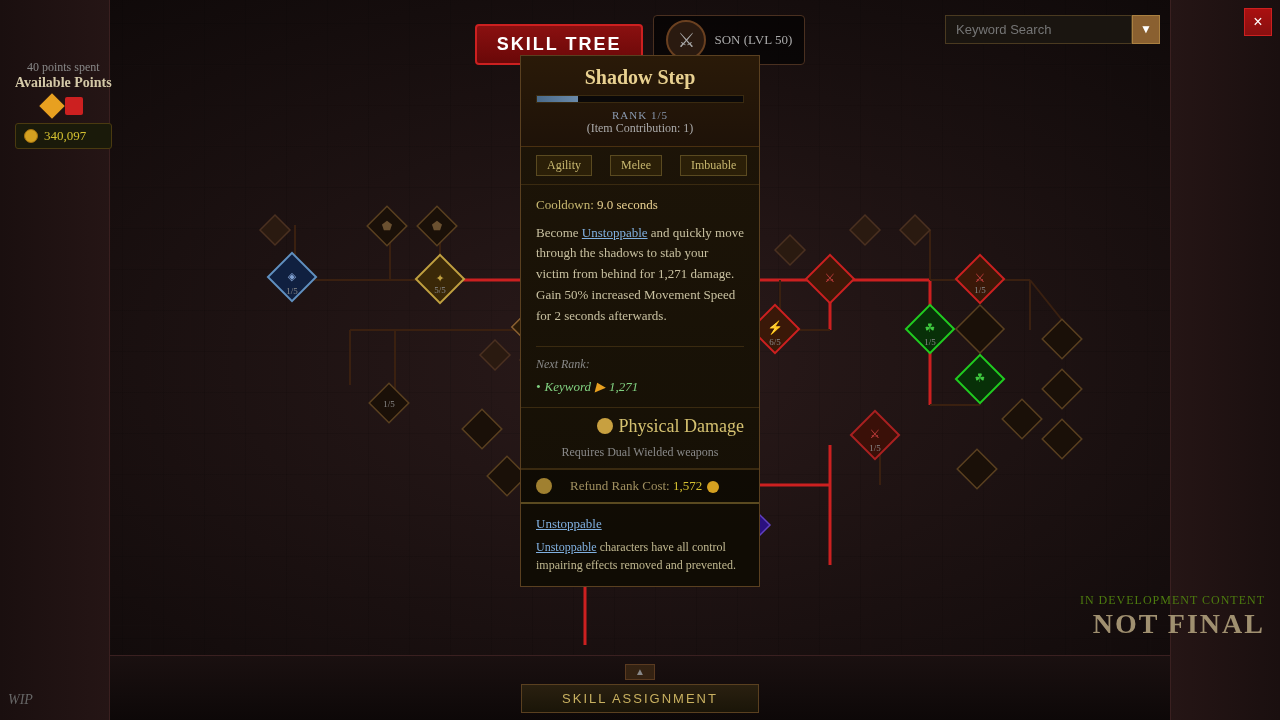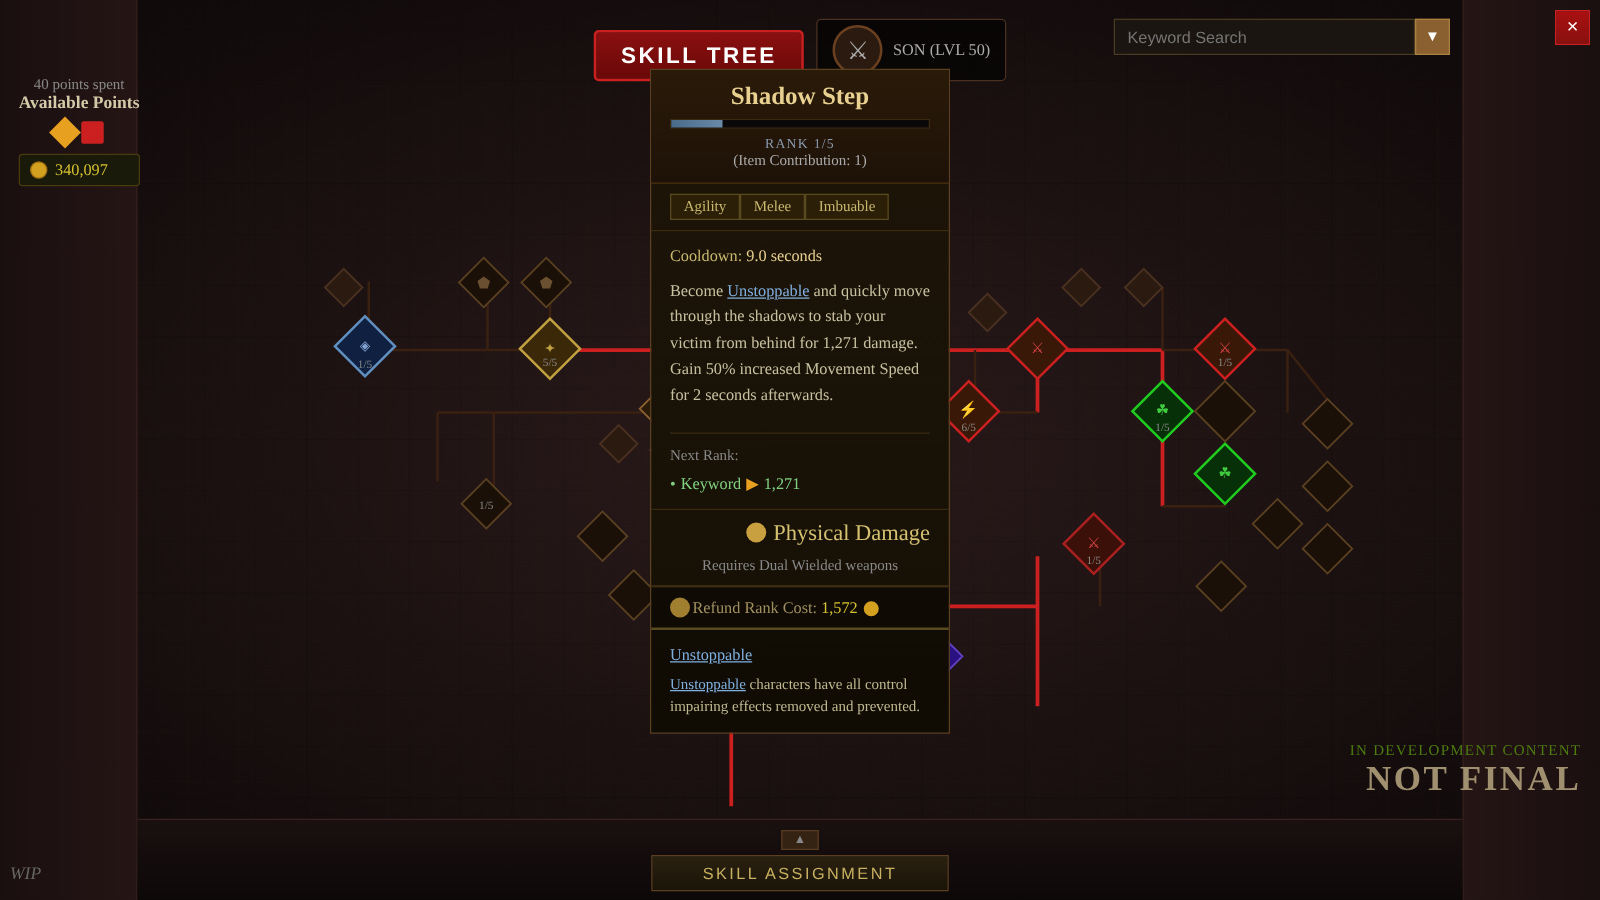--- a/index.html
+++ b/index.html
@@ -197,21 +197,21 @@
       z-index: 20;
       display: flex;
     }
 
     .search-input {
       background: #1a1510;
       border: 1px solid #4a3a20;
       color: #888;
       padding: 6px 10px;
       font-size: 13px;
-      width: 241px;
+      width: 187px;
     }
 
     .search-dropdown {
       background: #8a6030;
       border: 1px solid #aa8040;
       width: 28px;
       display: flex;
       align-items: center;
       justify-content: center;
       color: #fff;
@@ -272,21 +272,21 @@
       color: #888;
       text-align: center;
     }
 
     .item-contribution span {
       color: #aaa;
     }
 
     .tag-row {
       display: flex;
-      gap: 0;
+      gap: 18px;
       padding: 8px 15px;
       border-bottom: 1px solid #3a2a10;
     }
 
     .tag {
       border: 1px solid #5a4a20;
       padding: 2px 10px;
       font-size: 12px;
       color: #c8b870;
       background: rgba(80,60,10,0.3);
@@ -315,20 +315,21 @@
 
     .unstoppable-link {
       color: #80b0e0;
       text-decoration: underline;
     }
 
     .next-rank-section {
       border-top: 1px solid #3a2a10;
       padding-top: 8px;
       margin-top: 20px;
+      font-style: italic;
     }
 
     .next-rank-label {
       color: #888;
       font-size: 12px;
       margin-bottom: 4px;
     }
 
     .next-rank-item {
       color: #80d080;
@@ -370,21 +371,21 @@
       font-size: 12px;
       text-align: center;
       padding: 0 15px 8px;
     }
 
     .refund-section {
       border-top: 2px solid #3a2a10;
       padding: 8px 15px;
       display: flex;
       align-items: center;
-      gap: 2px;
+      gap: 18px;
       background: rgba(0,0,0,0.3);
     }
 
     .refund-icon {
       width: 16px;
       height: 16px;
       background: #a08030;
       border-radius: 50%;
     }
 

